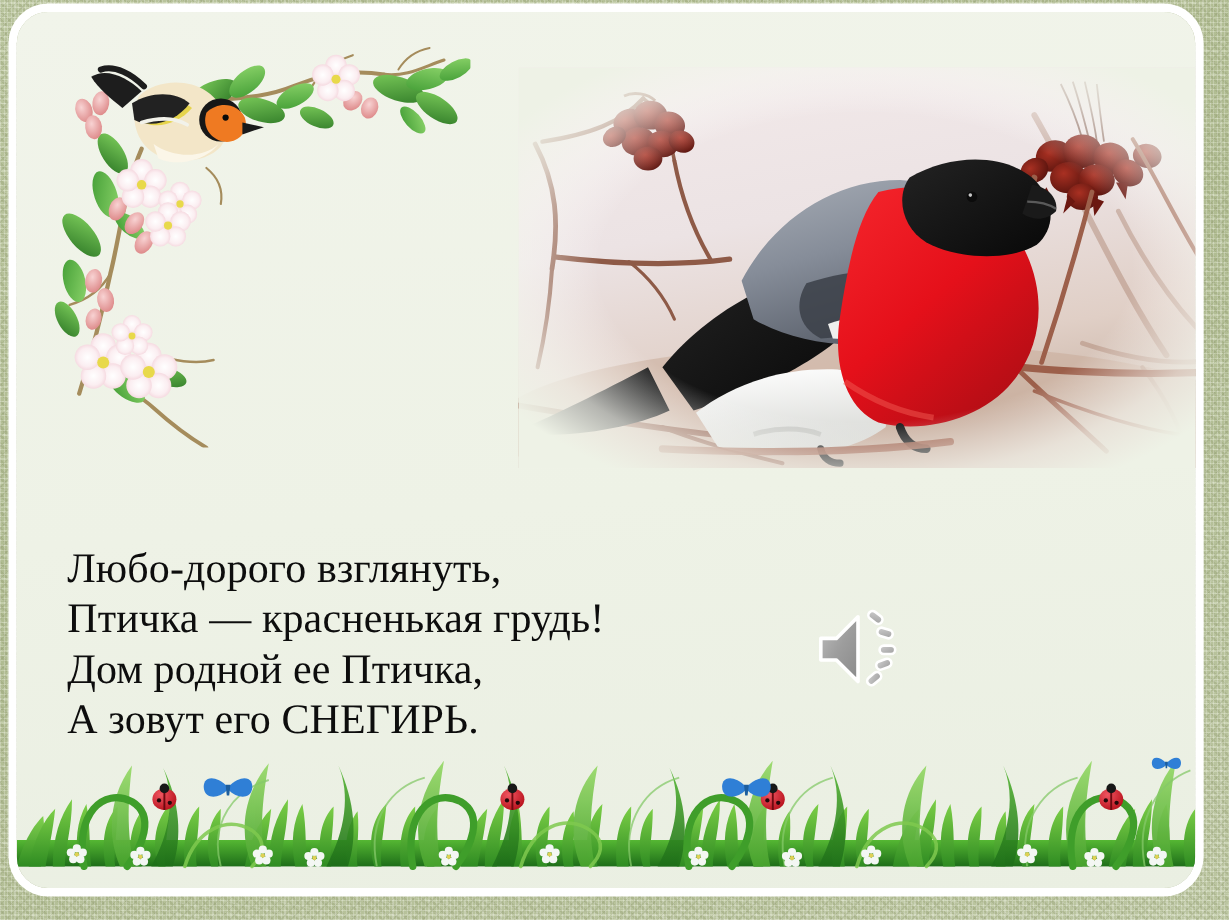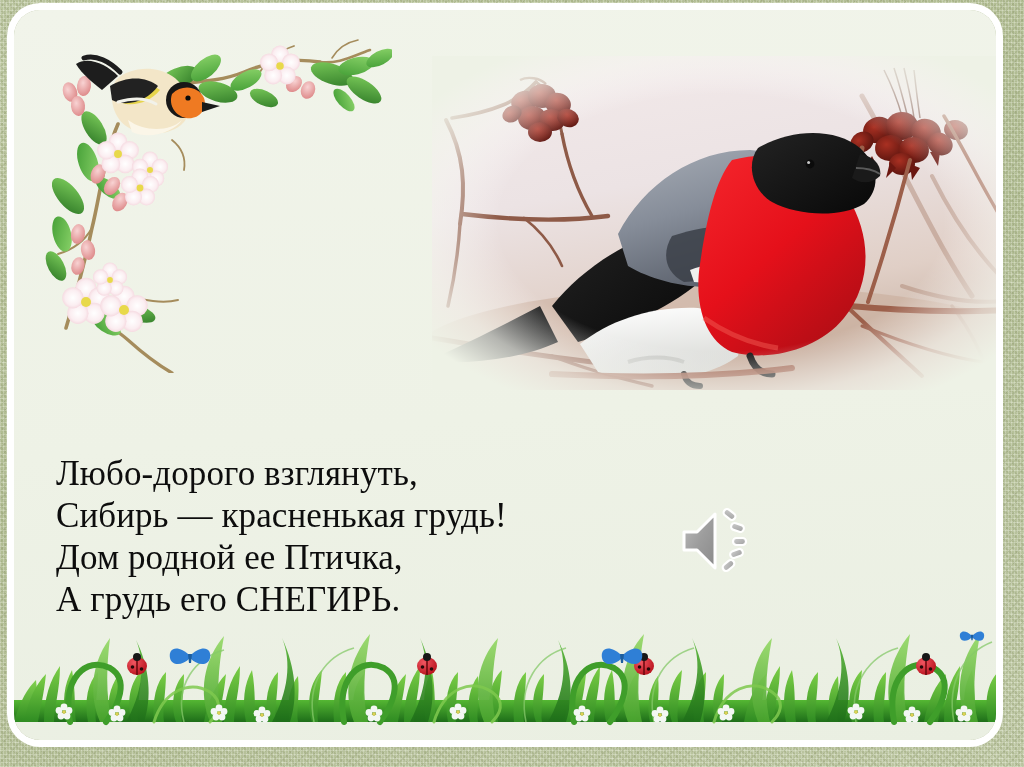--- a/index.html
+++ b/index.html
@@ -378,23 +378,23 @@
         </g>
 
         <path d="M120 318 C200 322 280 322 360 312" stroke="#9c5f4a" stroke-width="6" fill="none" stroke-linecap="round" opacity=".9"></path>
 
         <rect width="578" height="334" fill="url(#vig)"></rect>
       </svg>
     </div>
 
     <div id="verse">
       <span class="vline">Любо-дорого взглянуть,</span>
-      <span class="vline">Сибирь — красненькая грудь!</span>
+      <span class="vline">Птичка — красненькая грудь!</span>
       <span class="vline">Дом родной ее Птичка,</span>
-      <span class="vline">А грудь его СНЕГИРЬ.</span>
+      <span class="vline">А зовут его СНЕГИРЬ.</span>
     </div>
 
     <div id="speaker" title="Звук">
       <svg viewBox="0 0 76 68" xmlns="http://www.w3.org/2000/svg">
         <defs>
           <linearGradient id="spk" x1="0" y1="0" x2="1" y2="1">
             <stop offset="0" stop-color="#bdbdbd"></stop>
               <stop offset=".5" stop-color="#9d9d9d"></stop>
             <stop offset="1" stop-color="#8a8a8a"></stop>
           </linearGradient>

